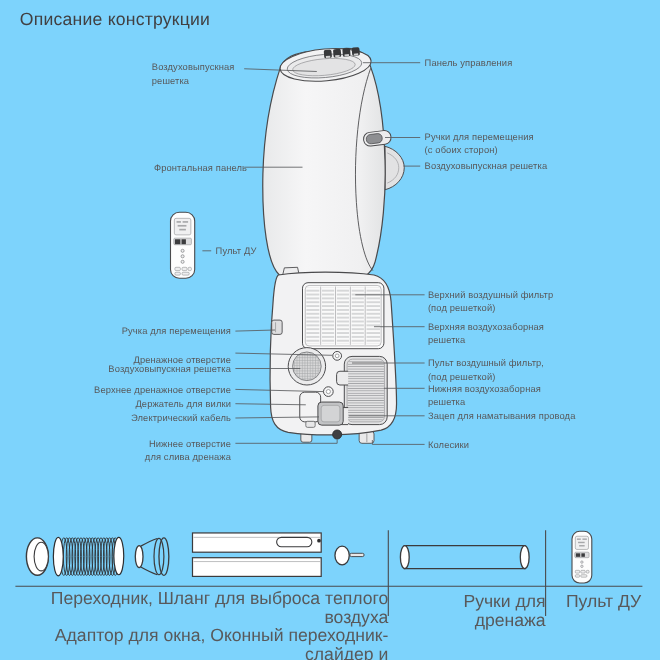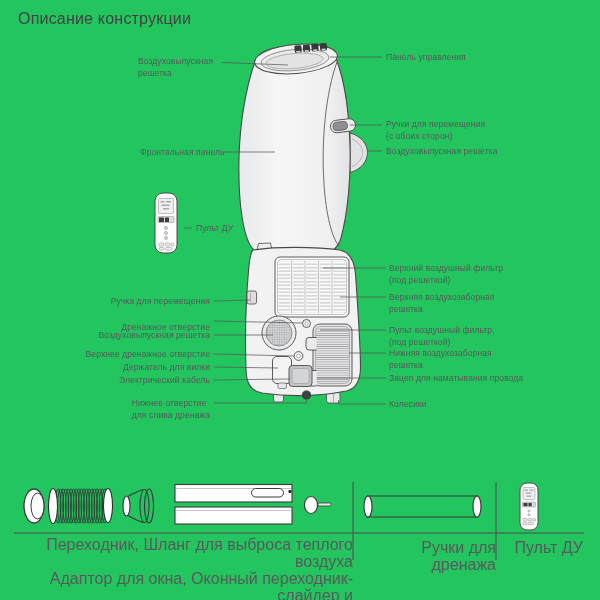--- a/index.html
+++ b/index.html
@@ -1,21 +1,21 @@
 <!DOCTYPE html>
 <html><head>
 <meta charset="utf-8">
 <style>
   html,body{margin:0;padding:0;background:#fff;}
-  .page{position:relative;width:600px;height:600px;background:#22c55e;overflow:hidden;
+  .page{position:relative;width:600px;height:600px;background:#7dd3fc;overflow:hidden;
         font-family:"Liberation Sans", sans-serif;}
   .page svg{position:absolute;left:0;top:0;}
   .title{position:absolute;font-size:16px;color:#414042;letter-spacing:0.2px;white-space:pre;}
   .lbl{position:absolute;font-size:8.5px;line-height:12px;color:#58595b;white-space:pre-line;letter-spacing:0.1px;}
-  .lbl.r{}
+  .lbl.r{text-align:right;}
   .cap{position:absolute;font-size:16px;line-height:17px;color:#58595b;text-align:right;white-space:pre-line;}
 </style>
 </head>
 <body>
 
 <div class="page">
 
 <svg width="600" height="600" viewBox="0 0 600 600">
   <defs>
     <linearGradient id="bodyGrad" x1="0" y1="0" x2="1" y2="0">

